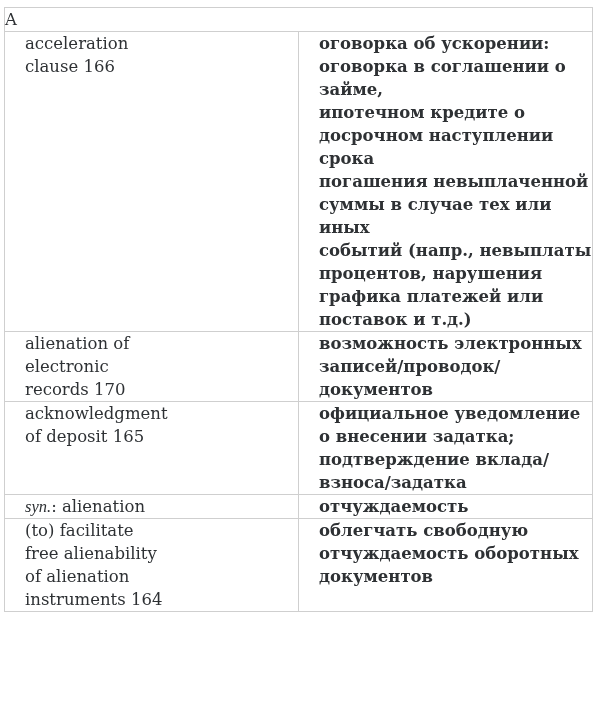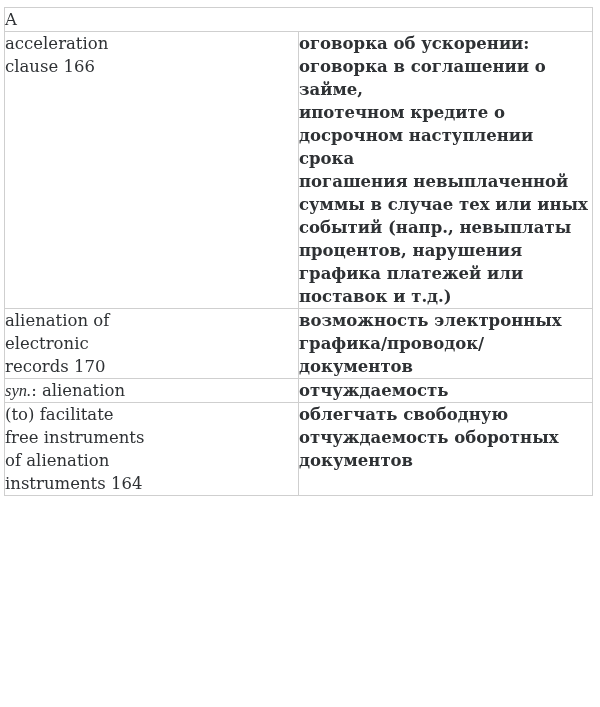--- a/index.html
+++ b/index.html
@@ -40,20 +40,21 @@
   td.term-cell {
     width: 134px;
     padding: 12px 3px 12px 5px;
   }
   td.def-cell {
     padding: 12px 13px 12px 9px;
     font-weight: bold;
   }
   .line {
     display: block;
+    margin-left: 20px;
   }
   i.syn {
     font-style: italic;
     font-family: Liberation Serif, serif;
   }
 </style>
 </head>
 <body>
 
 <div class="page">
@@ -76,35 +77,45 @@
           </td>
   </tr>
         <tr>
     <td class="term-cell">
             <div class="line">alienation of</div>
             <div class="line">electronic</div>
             <div class="line">records 170</div>
           </td>
     <td class="def-cell">
             <div class="line">возможность электронных</div>
-            <div class="line">графика/проводок/документов</div>
+            <div class="line">записей/проводок/документов</div>
+          </td>
+  </tr>
+        <tr>
+    <td class="term-cell">
+            <div class="line">acknowledgment</div>
+            <div class="line">of deposit 165</div>
+          </td>
+    <td class="def-cell">
+            <div class="line">официальное уведомление о внесении задатка;</div>
+            <div class="line">подтверждение вклада/взноса/задатка</div>
           </td>
   </tr>
         <tr>
     <td class="term-cell">
             <div class="line"><i class="syn">syn.</i>: alienation</div>
           </td>
     <td class="def-cell">
             <div class="line">отчуждаемость</div>
           </td>
   </tr>
         <tr>
     <td class="term-cell">
             <div class="line">(to) facilitate</div>
-            <div class="line">free instruments</div>
+            <div class="line">free alienability</div>
             <div class="line">of alienation</div>
             <div class="line">instruments 164</div>
           </td>
     <td class="def-cell">
             <div class="line">облегчать свободную отчуждаемость оборотных</div>
             <div class="line">документов</div>
           </td>
   </tr>
       </tbody>
   </table>

